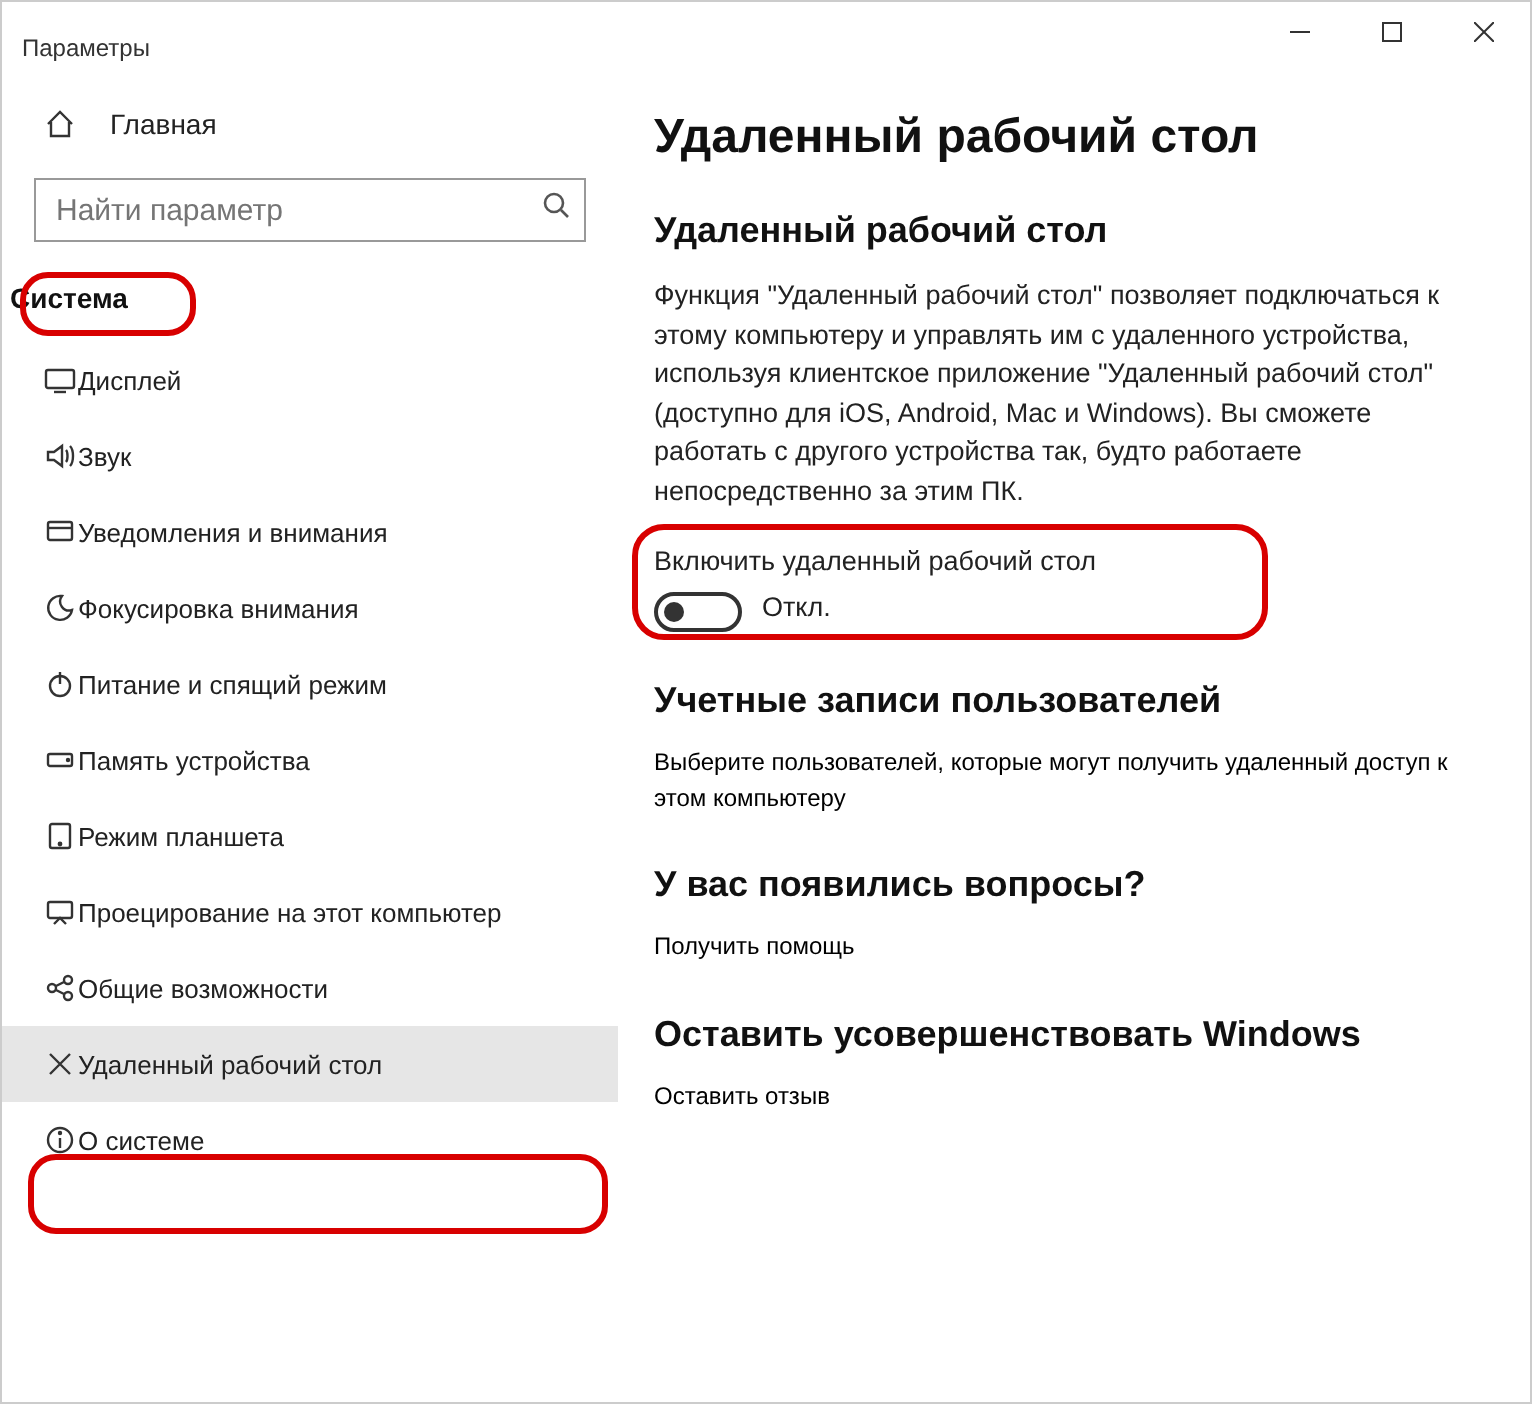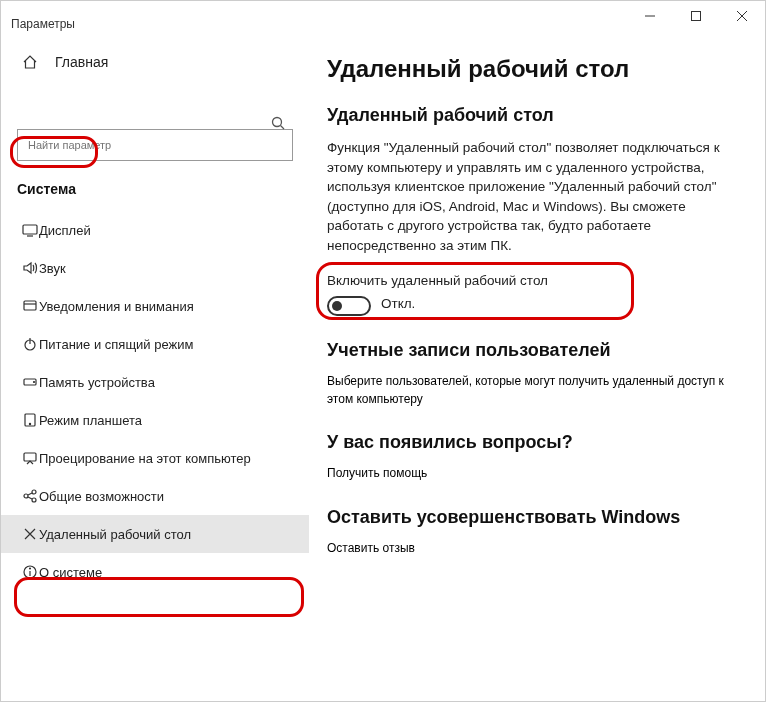--- a/index.html
+++ b/index.html
@@ -7,23 +7,23 @@
   .window { width: 766px; height: 702px; border: 1px solid #ccc; display: flex; flex-direction: column; background: #fff; }
   
   .titlebar { height: 30px; display: flex; align-items: flex-end; padding-left: 10px; font-size: 12px; color: #333; }
   .titlebar-spacer { flex: 1; }
   .title-btn { width: 46px; height: 30px; display: flex; align-items: center; justify-content: center; color: #333; }
   
   .content { flex: 1; display: flex; overflow: hidden; }
   .sidebar { width: 308px; border-right: 0; padding: 14px 0 0 0; display: flex; flex-direction: column; }
   .home-row { display: flex; align-items: center; gap: 16px; padding: 8px 20px; font-size: 14px; color: #222; }
   .search-wrap { margin: 10px 16px 12px 16px; position: relative; }
-  .search { width: 100%; height: 32px; border: 1px solid #999; font-size: 11px; padding: 0 30px 0 10px; background: #fff; color: #666; margin-top: 40px; }
+  .search { width: 100%; height: 32px; border: 1px solid #999; font-size: 15px; padding: 0 30px 0 10px; background: #fff; color: #666; }
   .search-icon { position: absolute; right: 8px; top: 50%; transform: translateY(-50%); color: #555; }
-  .category { font-size: 14px; font-weight: 600; padding: 8px 20px 14px 16px; color: #111; }
+  .category { font-size: 14px; font-weight: 600; padding: 8px 20px 14px 4px; color: #111; }
   .nav-list { display: flex; flex-direction: column; }
   .nav-item { display: flex; align-items: center; padding: 0 20px; height: 38px; font-size: 13px; color: #222; cursor: default; }
   .nav-item.selected { background: #e6e6e6; }
   .nav-icon { width: 18px; height: 18px; display: flex; align-items: center; justify-content: center; color: #333; flex-shrink: 0; }
   
   .main { flex: 1; padding: 24px 26px 10px 18px; overflow: hidden; }
   h1 { font-size: 24px; font-weight: 600; margin-bottom: 22px; color: #111; }
   h2 { font-size: 18px; font-weight: 600; margin-bottom: 12px; color: #111; }
   .desc { font-size: 13.5px; line-height: 1.45; color: #222; margin-bottom: 18px; }
   .subh { font-size: 13.5px; color: #222; margin-bottom: 8px; }
@@ -113,20 +113,28 @@
               <svg width="16" height="16" viewBox="0 0 16 16" fill="none" stroke="#333" stroke-width="1.2">
                 <rect x="2" y="3" width="12" height="9" rx="1"></rect>
                 <line x1="2" y1="6" x2="14" y2="6"></line>
               </svg>
             </span>
           <span>Уведомления и внимания</span>
         </div>
         <div class="nav-item">
           <span class="nav-icon">
               <svg width="16" height="16" viewBox="0 0 16 16" fill="none" stroke="#333" stroke-width="1.2">
+                <path d="M9 2A6 6 0 1 0 14 9 4.5 4.5 0 0 1 9 2z"></path>
+              </svg>
+            </span>
+          <span>Фокусировка внимания</span>
+        </div>
+        <div class="nav-item">
+          <span class="nav-icon">
+              <svg width="16" height="16" viewBox="0 0 16 16" fill="none" stroke="#333" stroke-width="1.2">
                 <circle cx="8" cy="9" r="5"></circle>
                 <line x1="8" y1="2" x2="8" y2="8"></line>
               </svg>
             </span>
           <span>Питание и спящий режим</span>
         </div>
         <div class="nav-item">
           <span class="nav-icon">
               <svg width="16" height="16" viewBox="0 0 16 16" fill="none" stroke="#333" stroke-width="1.2">
                 <rect x="2" y="5" width="12" height="6" rx="1"></rect>

